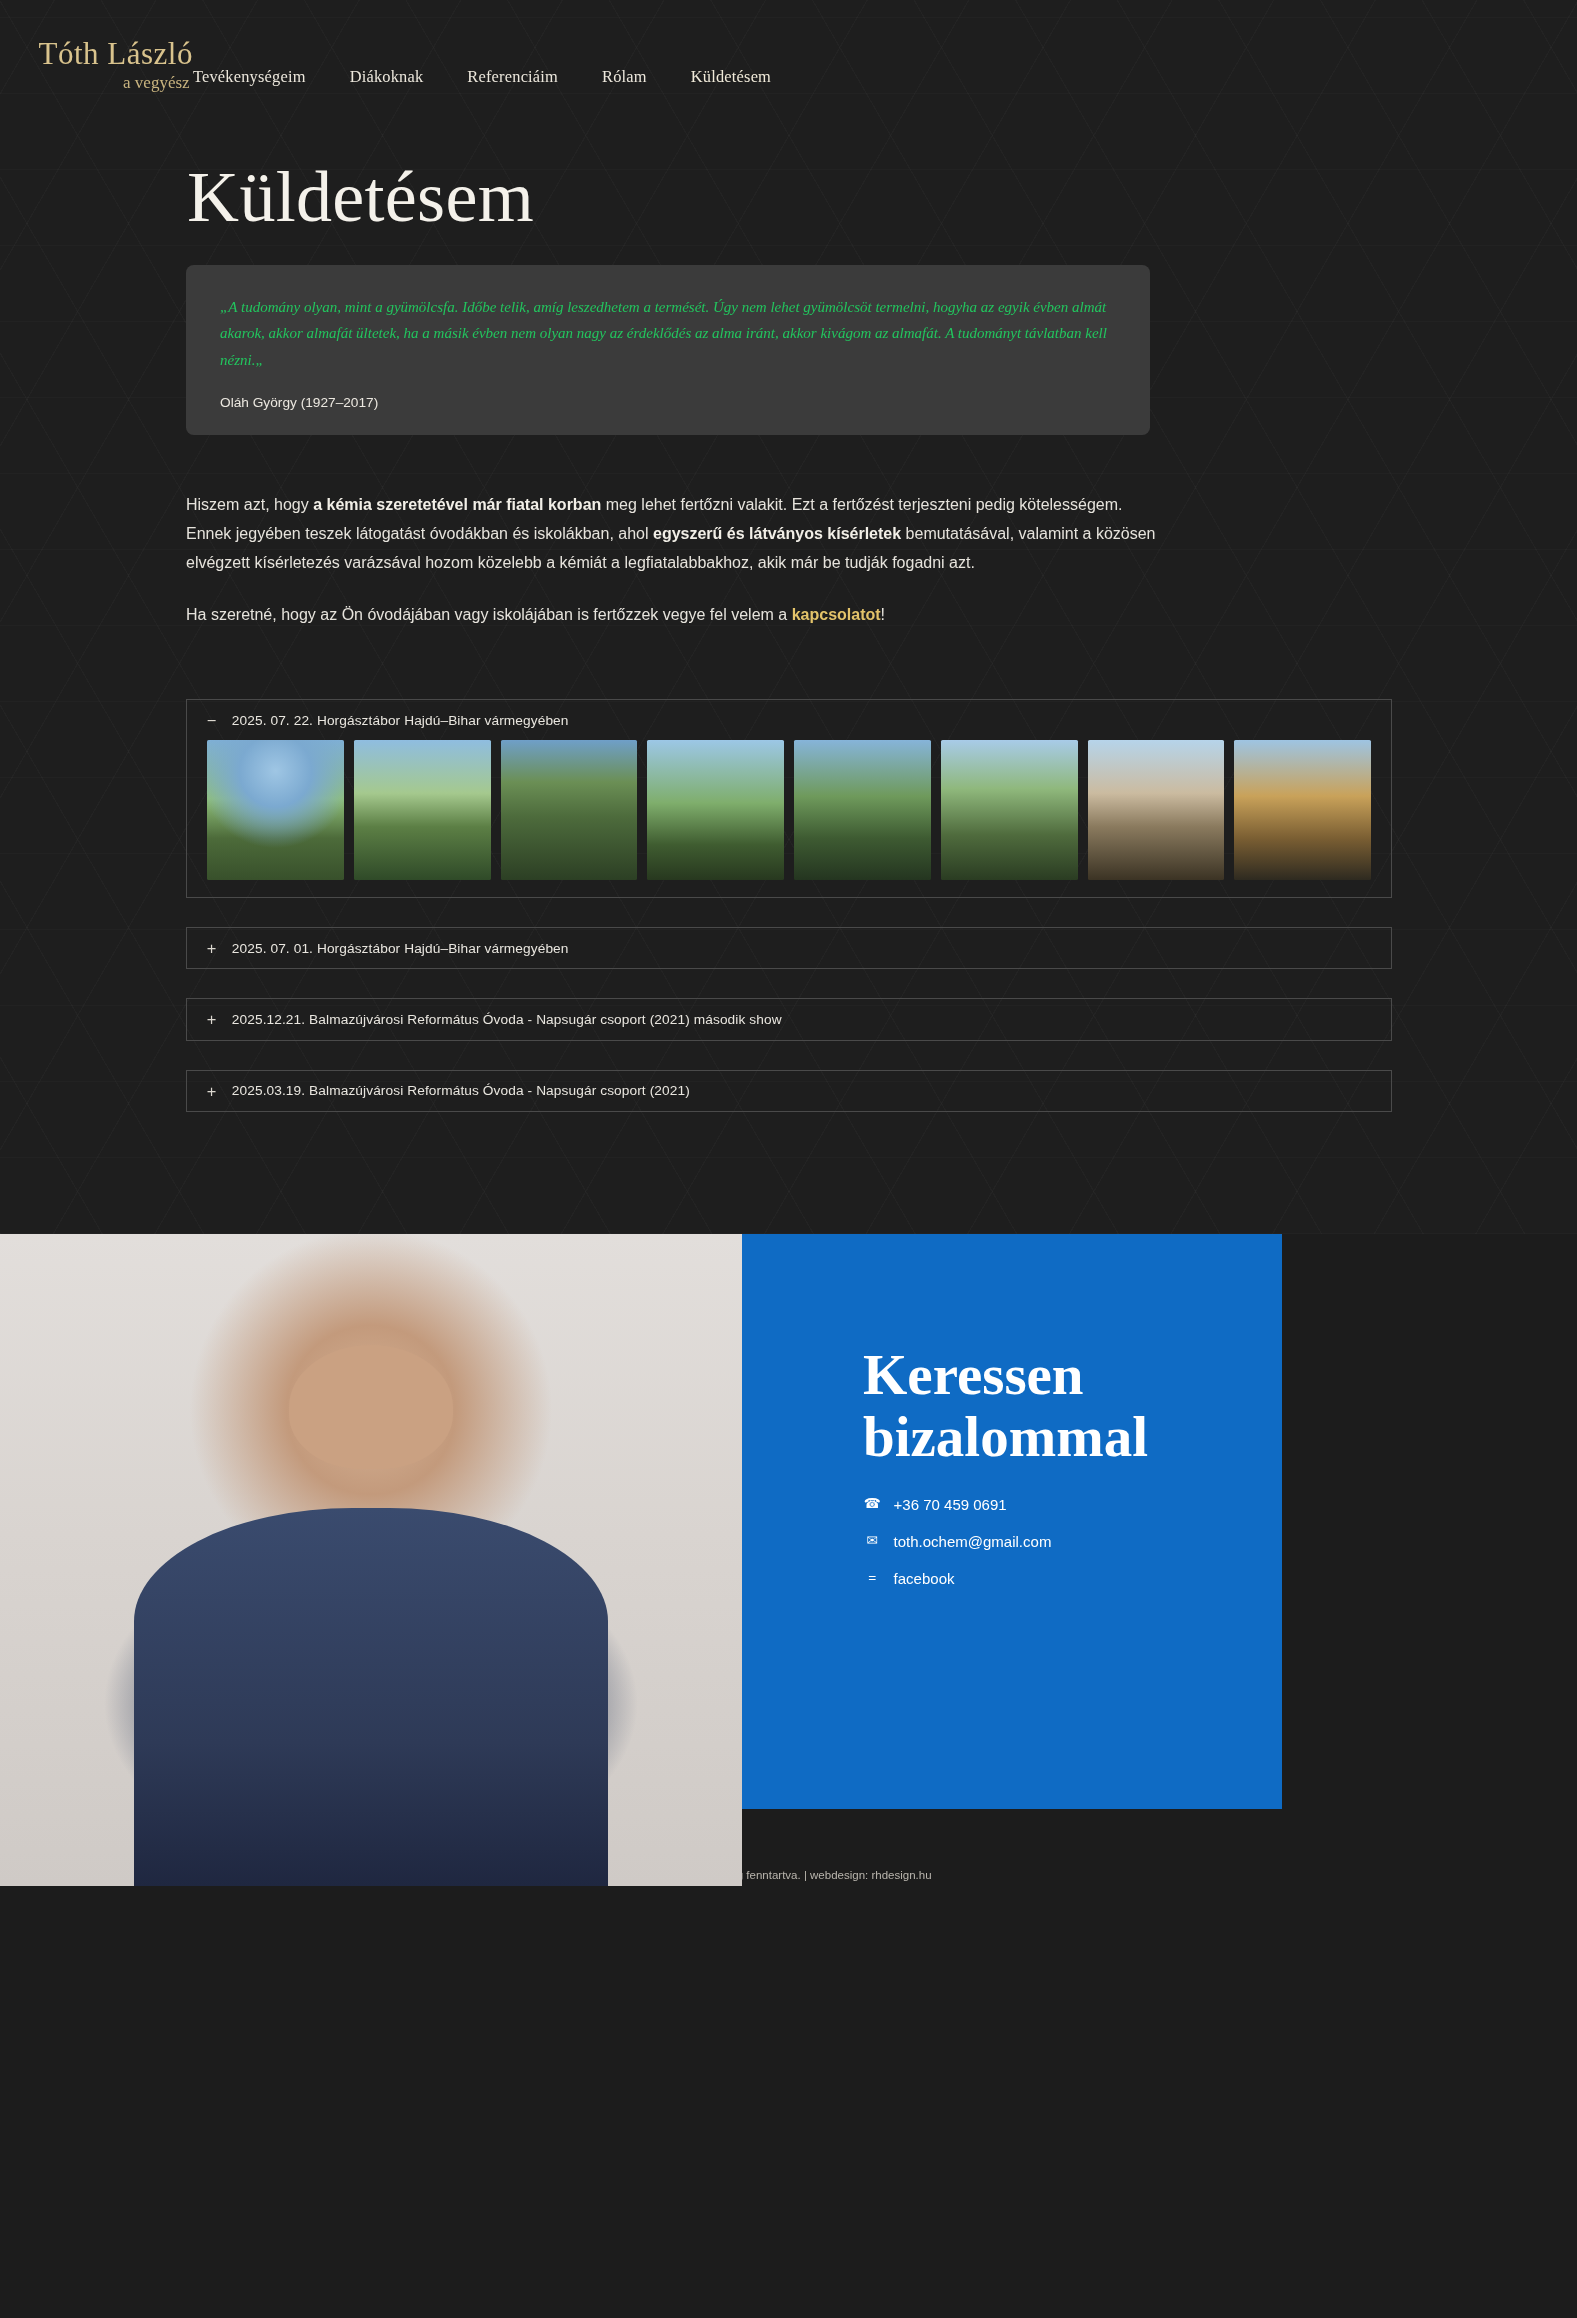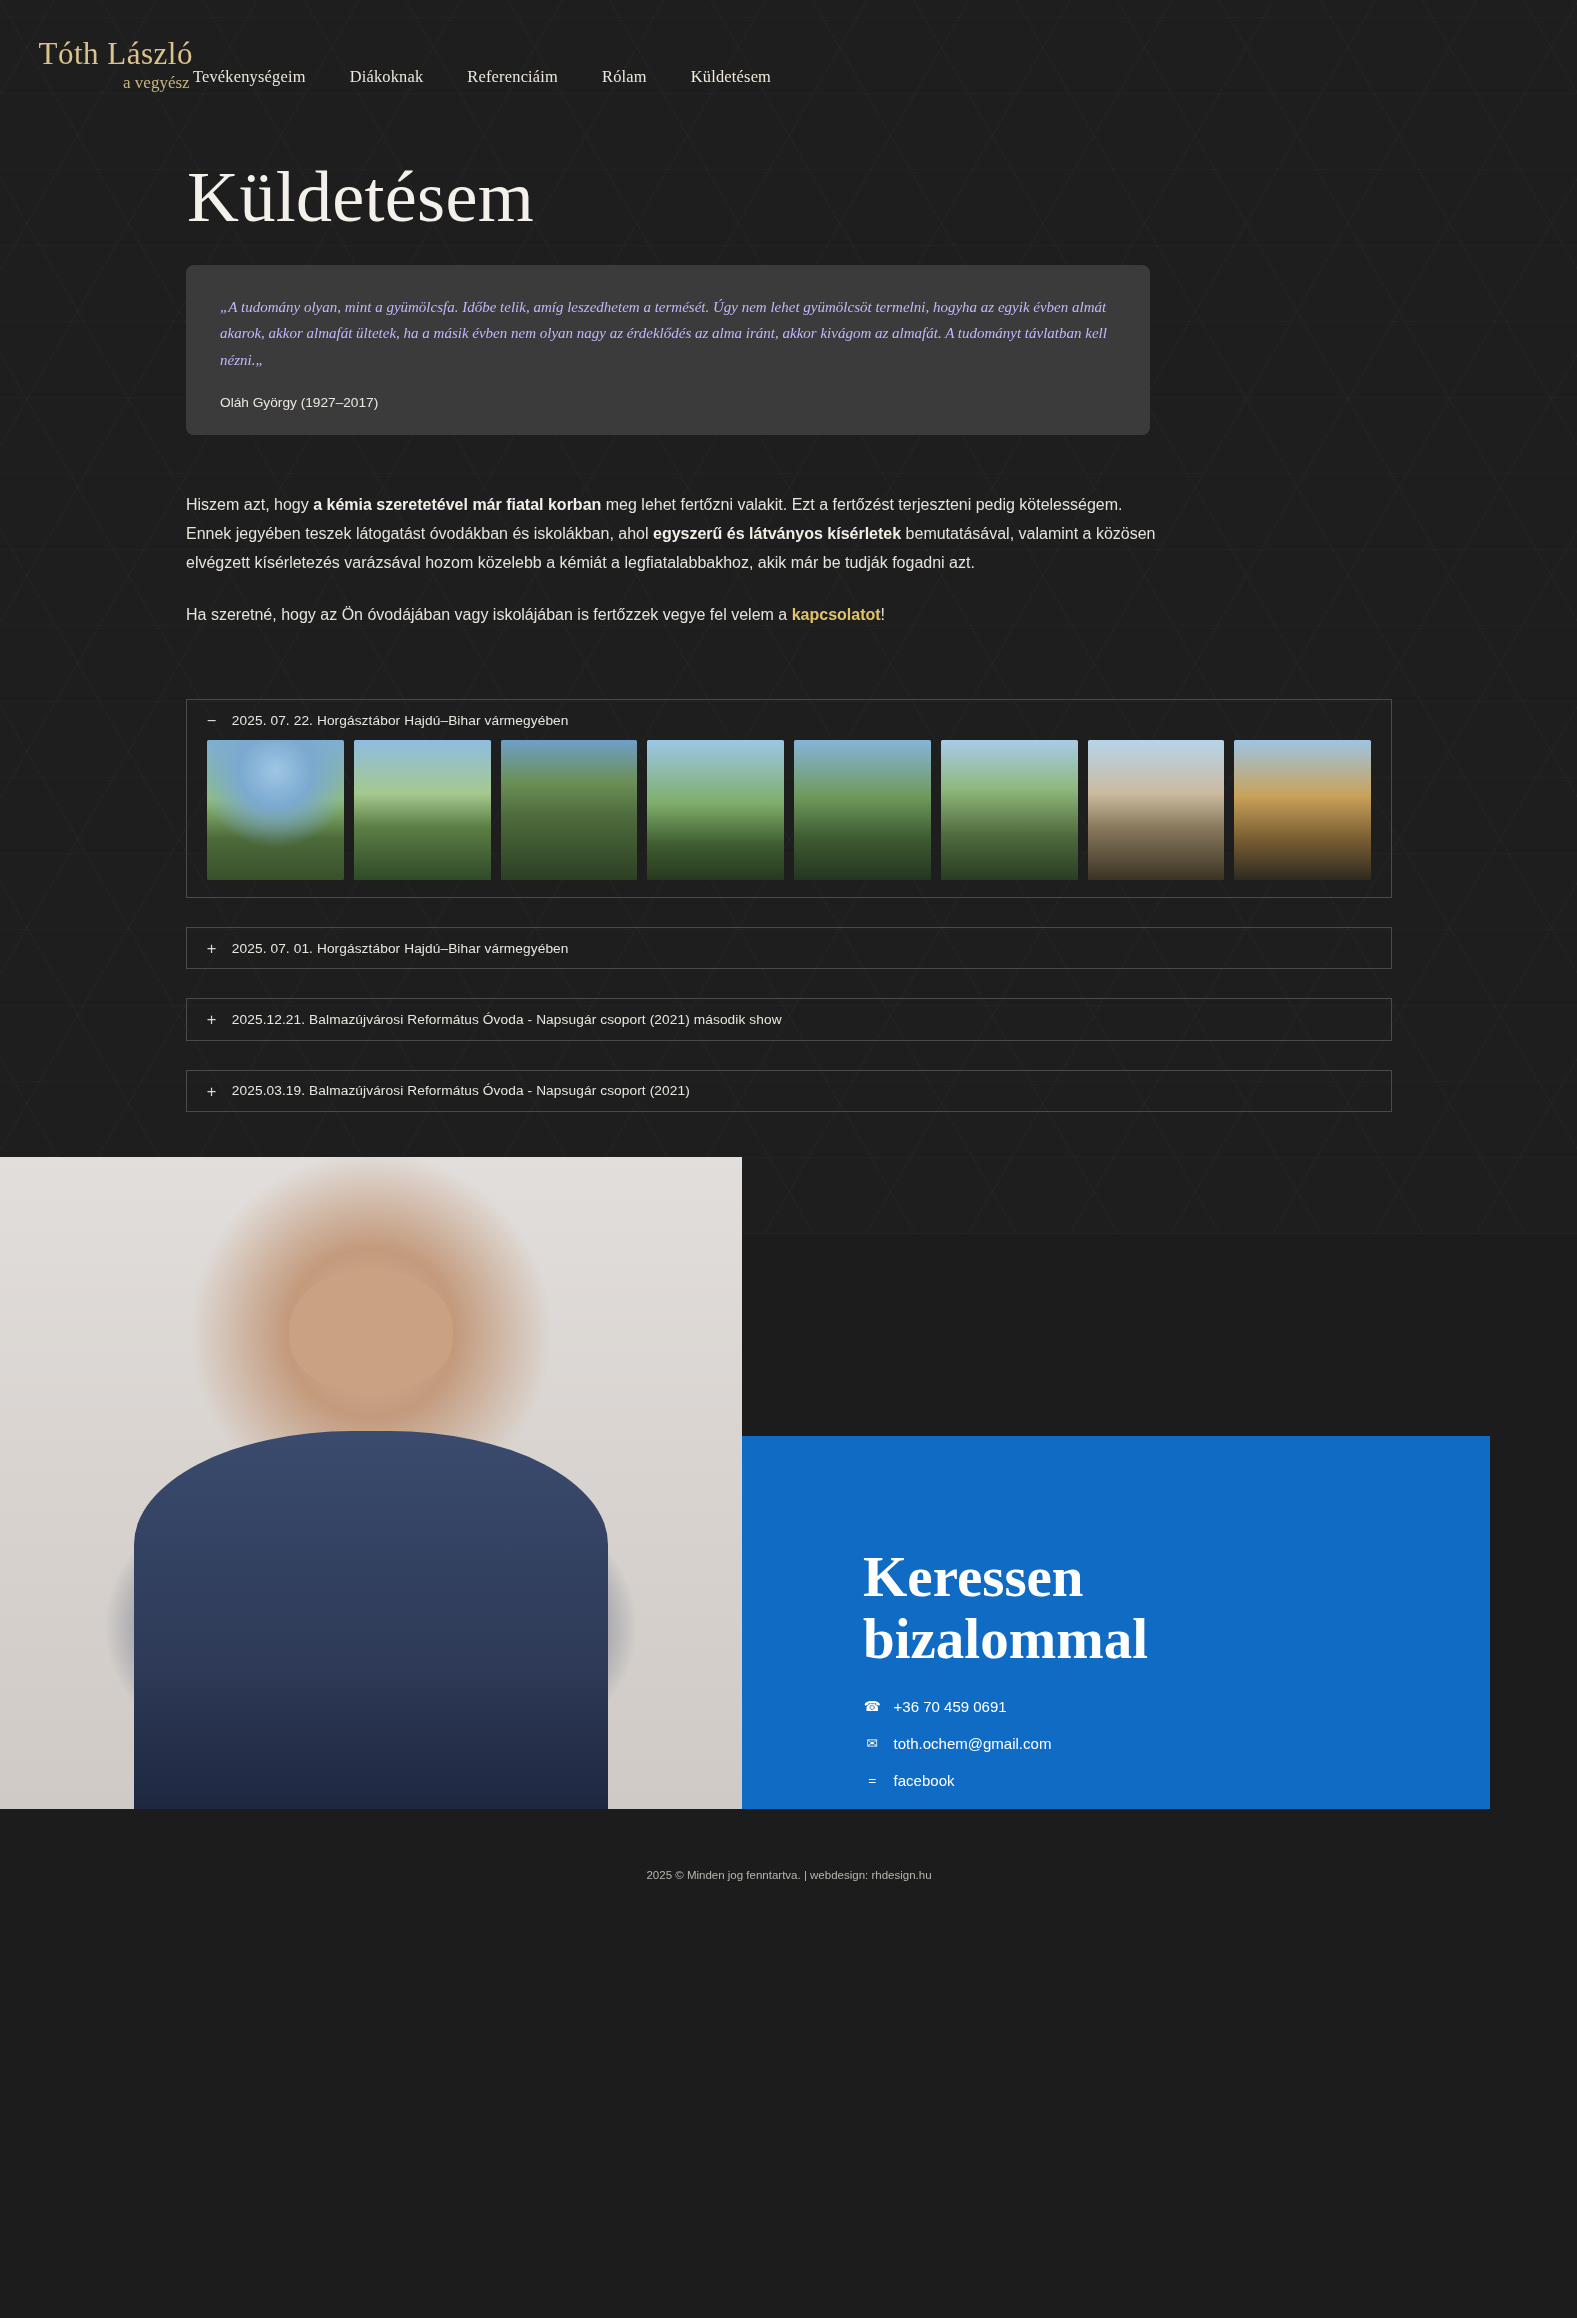--- a/index.html
+++ b/index.html
@@ -77,21 +77,21 @@
     border-radius: 7.7px;
     padding: 28.5px 34px 25px 34px;
     margin-bottom: 55px;
     max-width: 964px;
   }
   .quote-text {
     font-family: "Liberation Serif", serif;
     font-style: italic;
     font-size: 15px;
     line-height: 1.78;
-    color: #c4b5fd;
+    color: #22c55e;
     margin: 0 0 21px 0;
   }
   .quote-author {
     font-size: 13.7px;
     color: #ece8e0;
     margin: 0;
   }
 
   .body-copy {
     font-size: 16px;
@@ -172,23 +172,22 @@
     display: inline-block;
     margin-top: 71px;
     margin-bottom: 0;
     max-width: 734px;
   }
   .spacer-2 { height: 93px; }
 
   
   .contact-section {
     display: flex;
-    width: 1490px;
+    width: 1282px;
     height: 575px;
-    align-items: flex-end;
   }
   .portrait {
     width: 742px;
     height: 652px;
     background:
       radial-gradient(ellipse 58% 42% at 50% 72%, #3c4f74 0%, #33415e 34%, transparent 62%),
       radial-gradient(circle at 50% 27%, #d6b396 0%, #c39a7c 14%, transparent 30%),
       linear-gradient(180deg, #e2dedb 0%, #d9d4d0 46%, #cfcac6 100%);
     position: relative;
     overflow: hidden;

